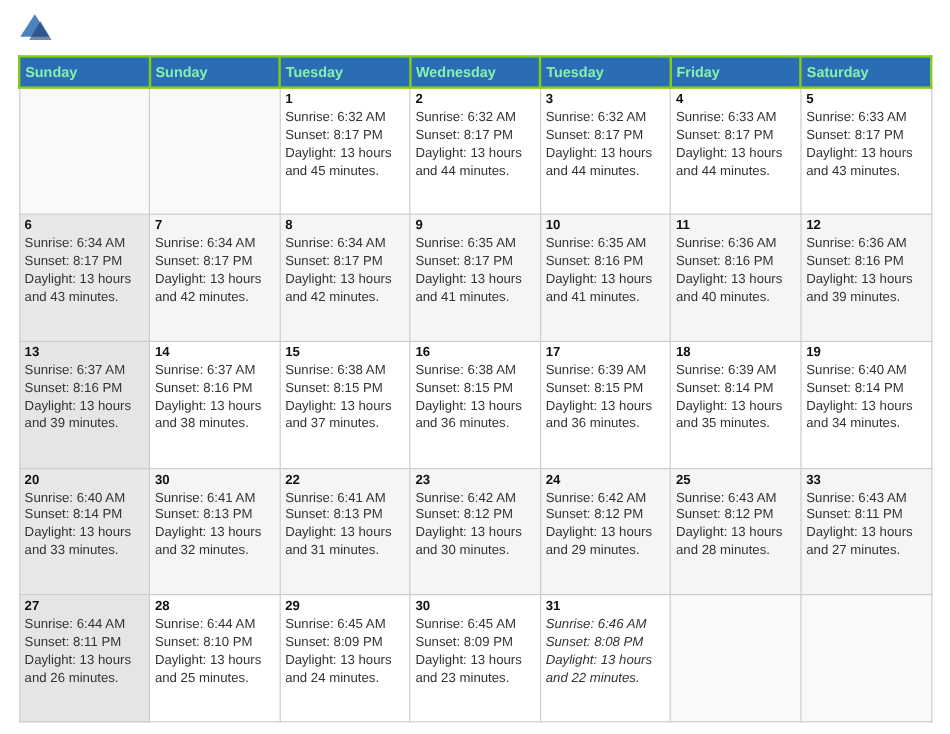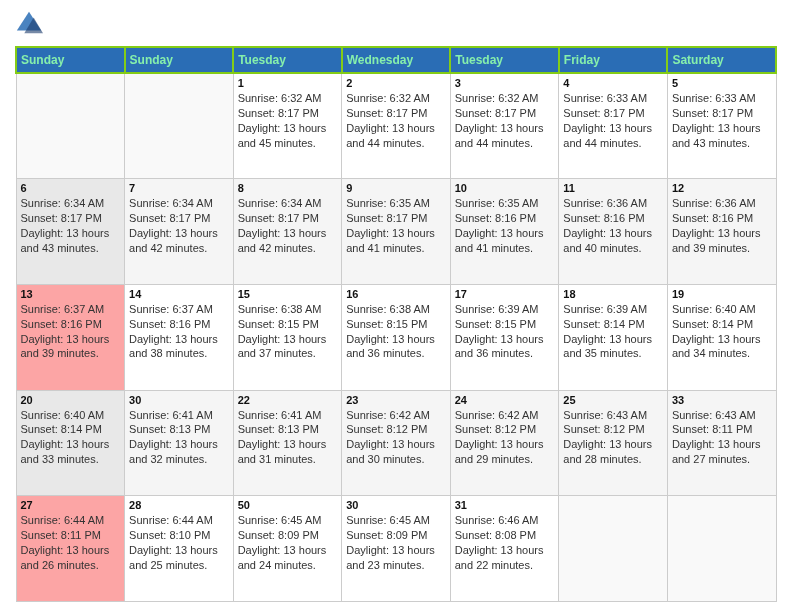--- a/index.html
+++ b/index.html
@@ -73,21 +73,21 @@
       padding: 3px 4px;
       font-size: 9.5px;
       color: #222;
       height: 88px;
       background: #fff;
     }
     .calendar tbody tr:nth-child(even) td {
       background: #f5f5f5;
     }
     .calendar tbody tr td:nth-child(1) {
-      background: #fca5a5;
+      background: #e5e5e5;
     }
     .calendar tbody tr:nth-child(even) td:nth-child(1) {
       background: #e8e8e8;
     }
     .day-num {
       font-weight: bold;
       font-size: 11px;
       margin-bottom: 2px;
       color: #111;
     }
@@ -335,36 +335,36 @@
 and 26 minutes.</div>
           </td>
           <td>
             <div class="day-num">28</div>
             <div class="day-info" style="white-space: pre-line;">Sunrise: 6:44 AM
 Sunset: 8:10 PM
 Daylight: 13 hours
 and 25 minutes.</div>
           </td>
           <td>
-            <div class="day-num">50</div>
+            <div class="day-num">29</div>
             <div class="day-info" style="white-space: pre-line;">Sunrise: 6:45 AM
 Sunset: 8:09 PM
 Daylight: 13 hours
 and 24 minutes.</div>
           </td>
           <td>
             <div class="day-num">30</div>
             <div class="day-info" style="white-space: pre-line;">Sunrise: 6:45 AM
 Sunset: 8:09 PM
 Daylight: 13 hours
 and 23 minutes.</div>
           </td>
           <td>
             <div class="day-num">31</div>
-            <div class="day-info" style="white-space: pre-line;">Sunrise: 6:46 AM
+            <div class="day-info" style="white-space: pre-line; font-style: italic;">Sunrise: 6:46 AM
 Sunset: 8:08 PM
 Daylight: 13 hours
 and 22 minutes.</div>
           </td>
           <td class="empty-cell"></td>
           <td class="empty-cell"></td>
         </tr>
       </tbody>
   </table>
 </div>

